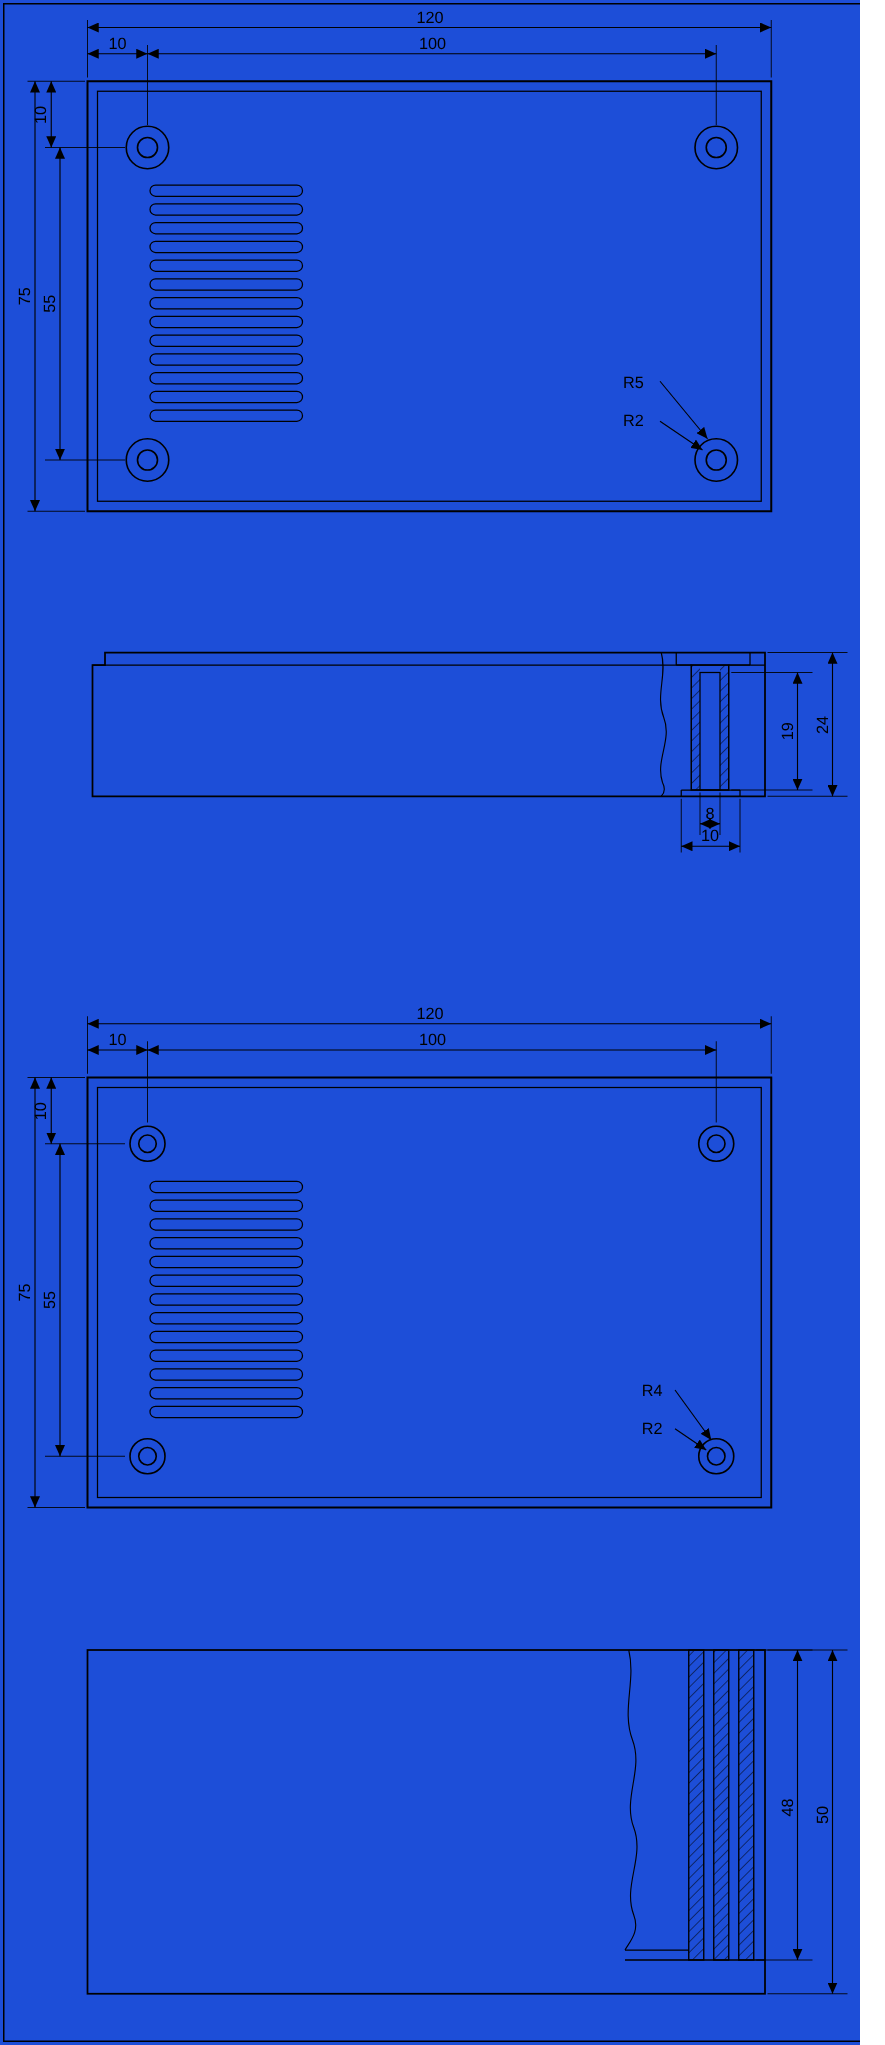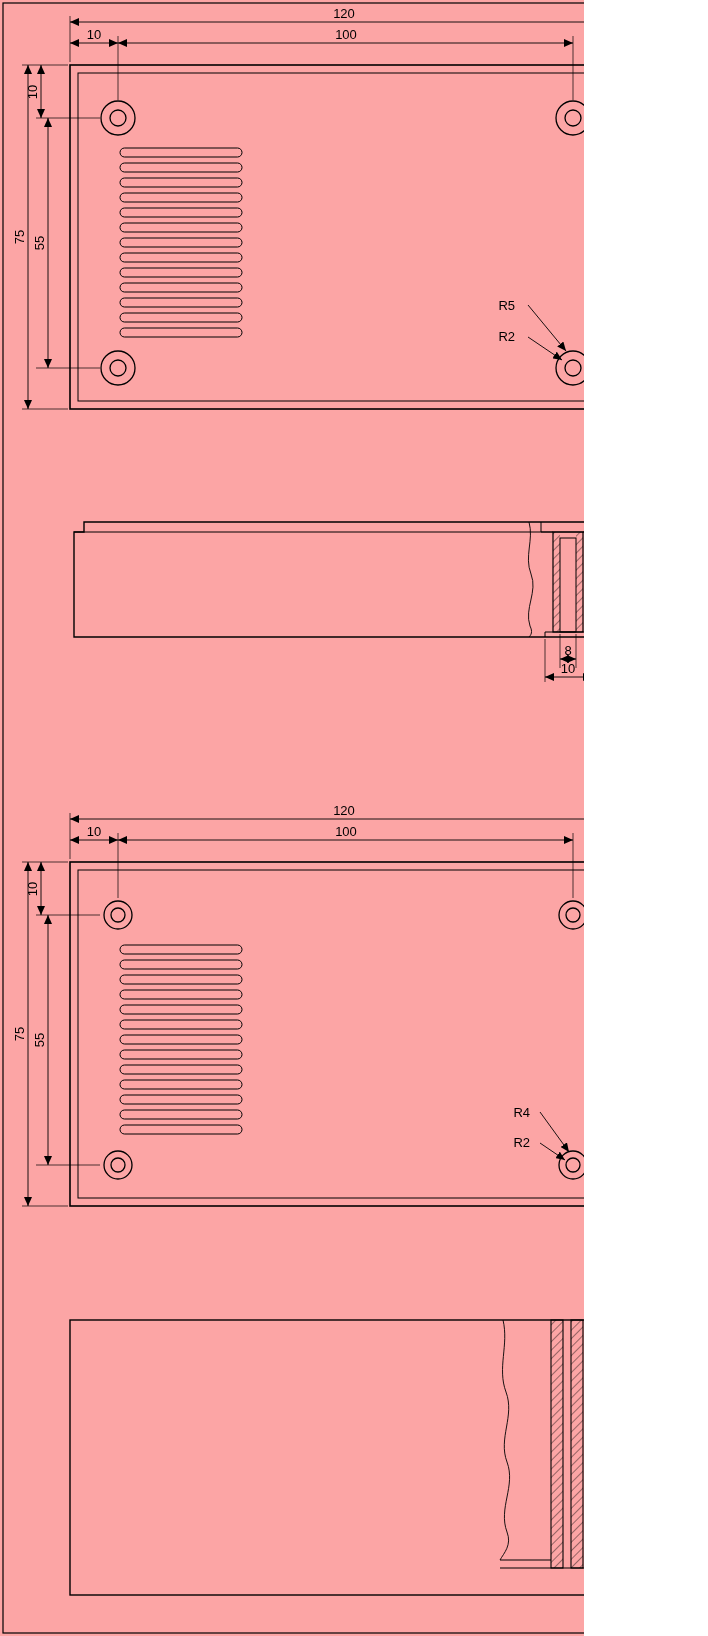--- a/index.html
+++ b/index.html
@@ -5,23 +5,23 @@
   html, body {
     margin: 0;
     padding: 0;
     background: #ffffff;
   }
   body {
     font-family: "Liberation Sans", sans-serif;
   }
   #sheet {
     position: relative;
-    width: 584px;
+    width: 688px;
     height: 1636px;
-    background: #fca5a5;
+    background: #1d4ed8;
     overflow: hidden;
   }
   #sheet svg {
     position: absolute;
     left: 0;
     top: 0;
   }
   text {
     font-family: "Liberation Sans", sans-serif;
     font-size: 13px;

